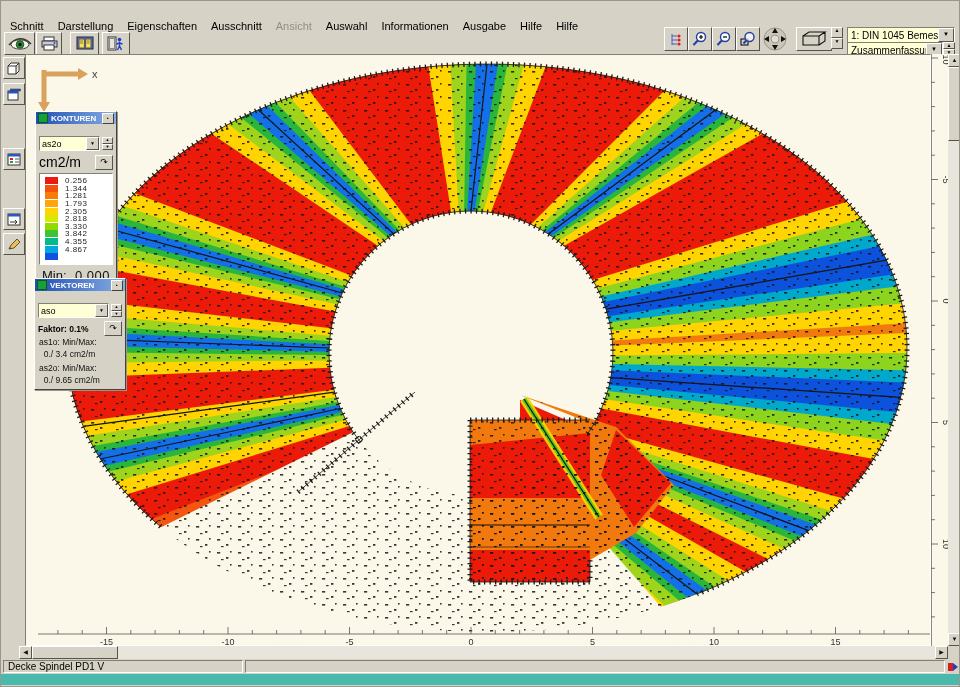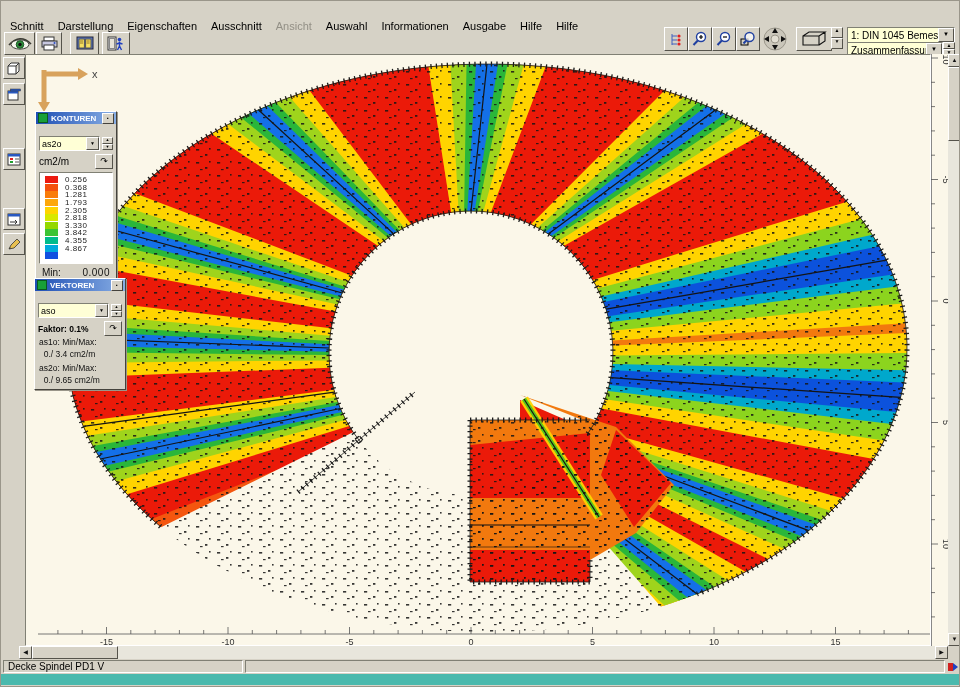--- a/index.html
+++ b/index.html
@@ -64,21 +64,21 @@
   .minicombo .cval{flex:1;padding-left:2px;}
   .minicombo .drop{width:11px;height:11px;font-size:5px;line-height:10px;}
   .pspin{display:inline-flex;flex-direction:column;width:11px;height:13px;}
   .pspin span{flex:1;background:#d6d2c6;border:1px solid;border-color:#fff #55534b #55534b #fff;font-size:4px;line-height:4px;text-align:center;}
   .abtn{width:16px;height:13px;background:#d6d2c6;border:1px solid;border-color:#fff #55534b #55534b #fff;
     font-size:9px;line-height:12px;text-align:center;margin-left:auto;}
   .legendbox{margin:3px;background:#fff;border:1px solid;border-color:#808074 #fff #fff #808074;padding:3px 2px;}
   .legend-row{display:flex;align-items:center;height:7.6px;}
   .legend-row .sw{width:13px;height:7px;margin-left:3px;flex:0 0 auto;}
   .legend-row .lv{font-size:8px;margin-left:7px;letter-spacing:.5px;color:#222;}
-  .mmrow{display:flex;font-size:10px;padding:0 6px 1px 6px;color:#111;justify-content:flex-end;}
+  .mmrow{display:flex;font-size:13px;padding:0 6px 1px 6px;color:#111;justify-content:flex-end;}
   .mmrow .mv{margin-left:auto;letter-spacing:.5px;}
   .ptext{padding:1px 4px;color:#111;font-size:8.5px;white-space:pre;}
 </style>
 </head>
 <body>
 
 <div id="app">
 
 
   <div class="menubar">
@@ -452,31 +452,31 @@
       <span class="minicombo">
         <span class="cval">as2o</span>
         <span class="drop">▼</span>
       </span>
       <span class="pspin">
           <span>▲</span>
           <span>▼</span>
         </span>
     </div>
     <div class="prow" style="padding-top:3px;">
-      <span style="font-size:10px;">cm2/m</span>
+      <span style="font-size:14px;">cm2/m</span>
       <span class="abtn">↷</span>
     </div>
     <div class="legendbox">
         <div class="legend-row">
           <span class="sw" style="background: rgb(236, 26, 16);"></span>
           <span class="lv">0.256</span>
         </div>
         <div class="legend-row">
           <span class="sw" style="background: rgb(244, 80, 14);"></span>
-          <span class="lv">0.368</span>
+          <span class="lv">1.344</span>
         </div>
         <div class="legend-row">
           <span class="sw" style="background: rgb(249, 124, 10);"></span>
           <span class="lv">1.281</span>
         </div>
         <div class="legend-row">
           <span class="sw" style="background: rgb(253, 167, 10);"></span>
           <span class="lv">1.793</span>
         </div>
         <div class="legend-row">

